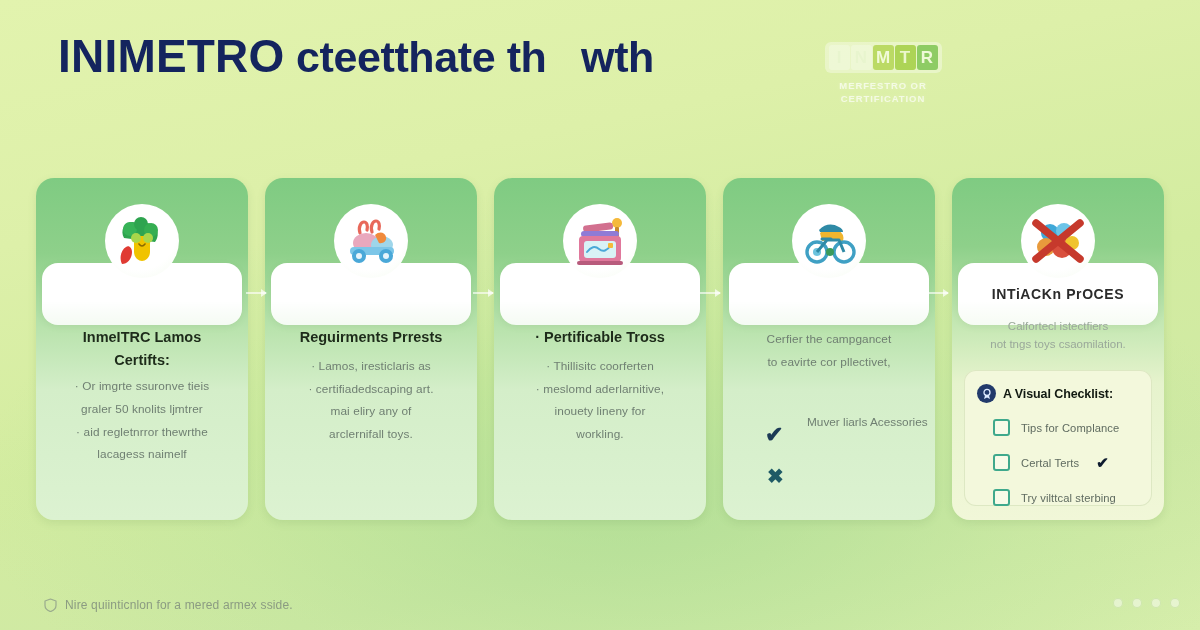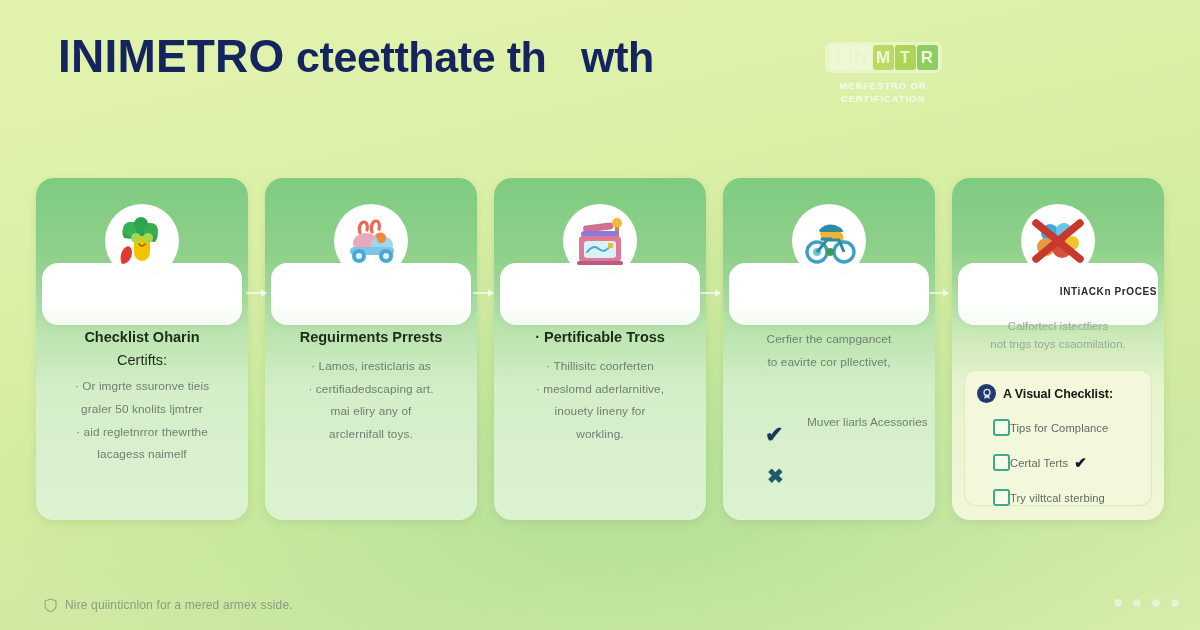--- a/index.html
+++ b/index.html
@@ -160,43 +160,43 @@
   .card-title {
     font-size: 14.5px;
     font-weight: 700;
     color: #1d2b1a;
     line-height: 1.25;
     margin-bottom: 9px;
   }
 
   .card-title-2 {
     font-size: 14.5px;
-    font-weight: 400;
+    font-weight: 700;
     color: #1d2b1a;
     line-height: 1.25;
     margin-top: -4px;
     margin-bottom: 6px;
   }
 
   .card-lines {
     font-size: 11.8px;
     line-height: 1.92;
     color: #6f7f72;
     letter-spacing: 0.1px;
   }
   .card-lines .ln { display: block; }
   .card-lines .ln.b::before { content: "· "; }
 
   
   .pill-title {
     position: absolute;
-    left: 0; right: 7px;
+    left: 0; right: 0;
     top: 108px;
-    text-align: right;
-    font-size: 10px;
+    text-align: center;
+    font-size: 14px;
     font-weight: 700;
     letter-spacing: 0.6px;
     color: #2b2b2b;
     z-index: 4;
   }
 
   .card5-intro {
     position: absolute;
     left: 10px; right: 10px;
     top: 140px;
@@ -228,21 +228,21 @@
     background: #223a6b;
     display: flex; align-items: center; justify-content: center;
     flex: 0 0 auto;
   }
   .cl-badge svg { display:block; }
   .checklist-title {
     font-size: 12.5px; font-weight: 700; color: #121a12;
     letter-spacing: -0.1px;
   }
   .cl-item {
-    display: flex; align-items: center; 
+    display: flex; align-items: center; gap: 11px;
     margin-left: 16px;
     margin-bottom: 18px;
     position: relative;
     margin-top: 16px;
   }
   .cl-box {
     width: 17px; height: 17px;
     border: 2.4px solid #3fa98c;
     border-radius: 3px;
     background: #f7fbe8;
@@ -380,21 +380,21 @@
           <circle cx="37" cy="14" r="7" fill="#35ae52"></circle>
           <path d="M20 20h16v16c0 5-4 9-8 9s-8-4-8-9z" fill="#f0c300"></path>
           <circle cx="22" cy="22" r="5" fill="#a9d64a"></circle>
           <circle cx="34" cy="22" r="5" fill="#a9d64a"></circle>
           <path d="M25 28q3 4 6 0" stroke="#8a6a00" stroke-width="1.6" fill="none" stroke-linecap="round"></path>
           <path d="M8 48c-3-6-1-14 4-17 3-2 6 1 6 5 0 6-4 12-10 12z" fill="#e03b33"></path>
         </svg>
       </div>
       <div class="card-pill"></div>
       <div class="card-body">
-        <div class="card-title">Checklist Oharin</div>
+        <div class="card-title">InmeITRC Lamos</div>
         <div class="card-title-2">Certifts:</div>
         <div class="card-lines">
           <span class="ln b">Or imgrte ssuronve tieis</span>
           <span class="ln">graler 50 knolits ljmtrer</span>
           <span class="ln b">aid regletnrror thewrthe</span>
           <span class="ln">lacagess naimelf</span>
         </div>
       </div>
     </div>
 

